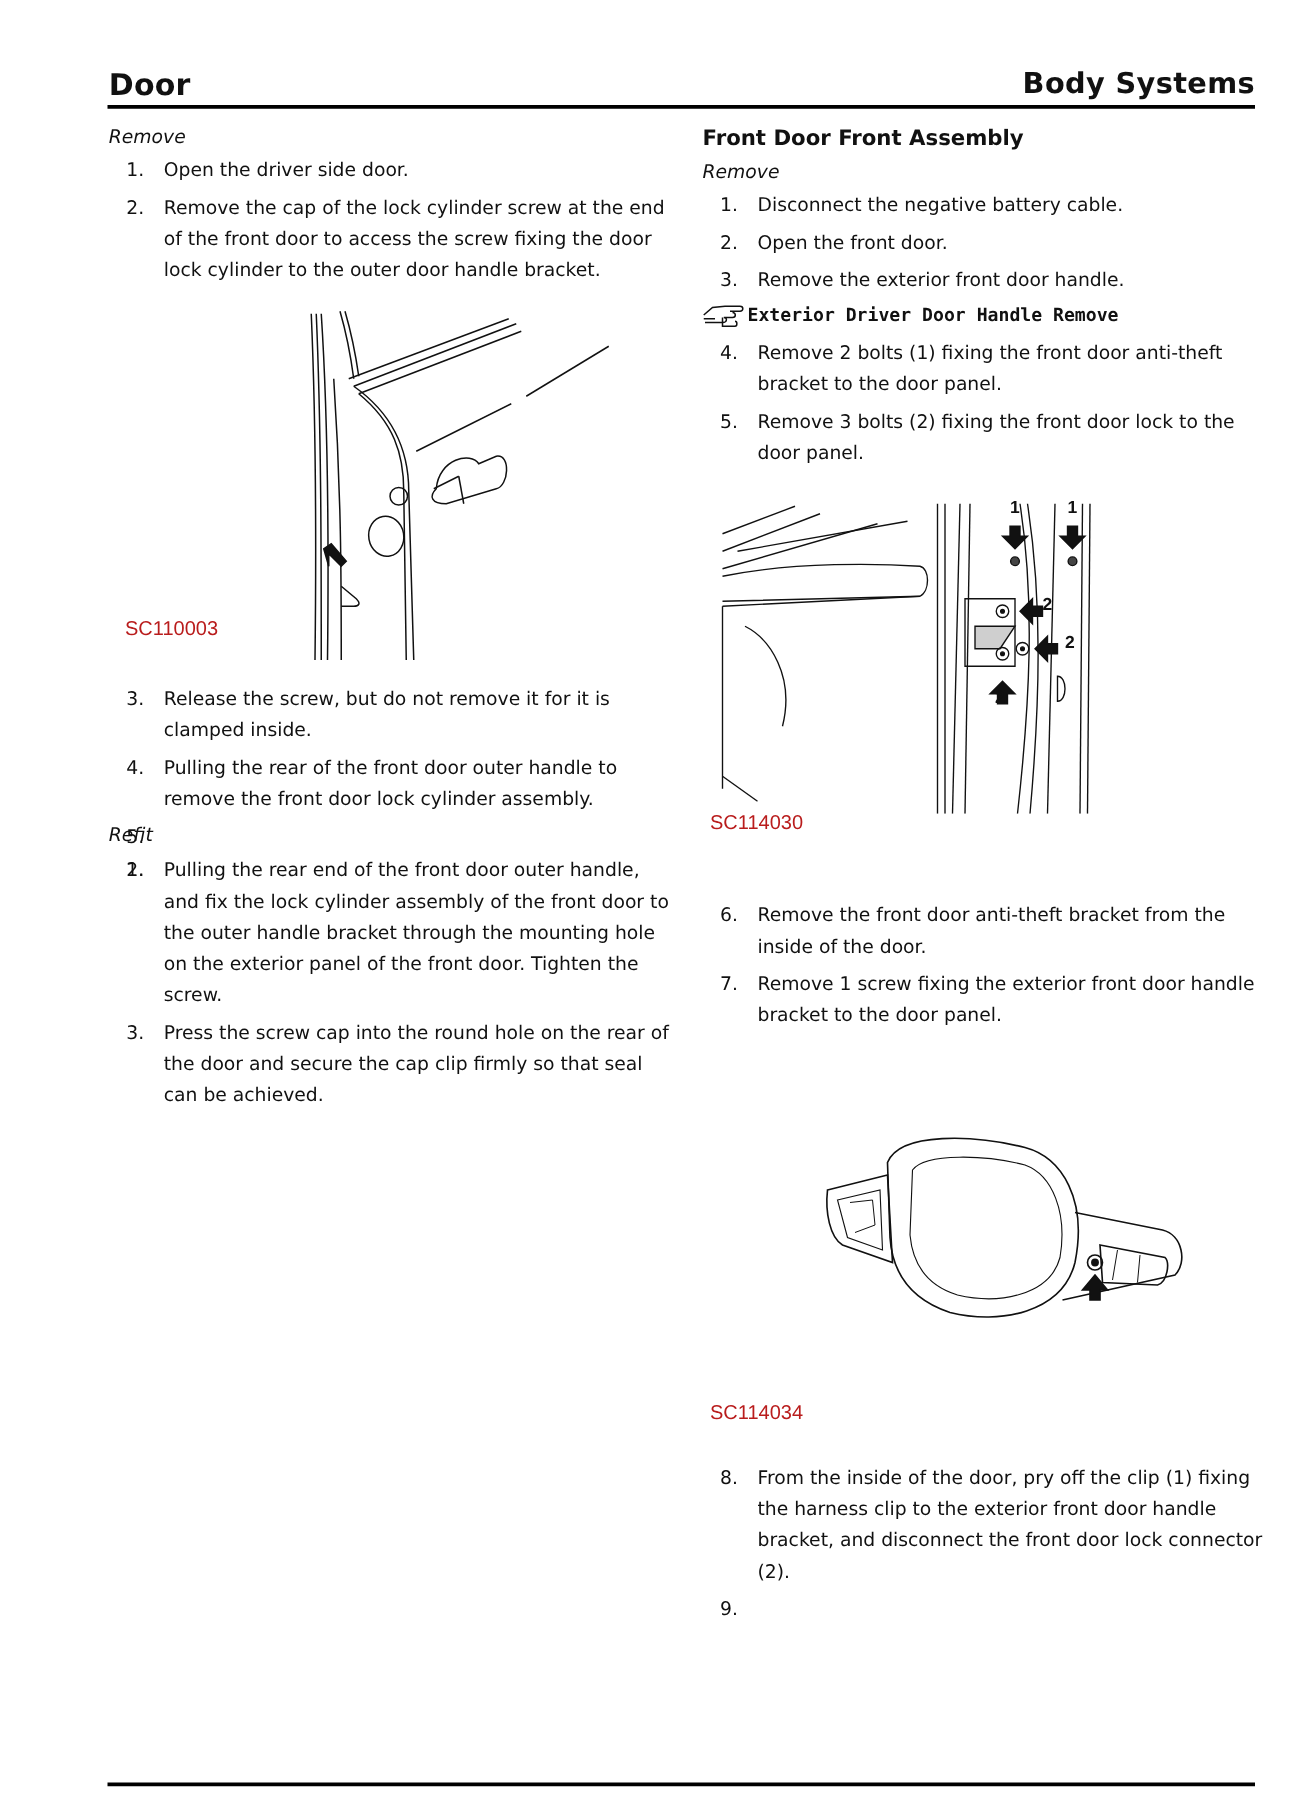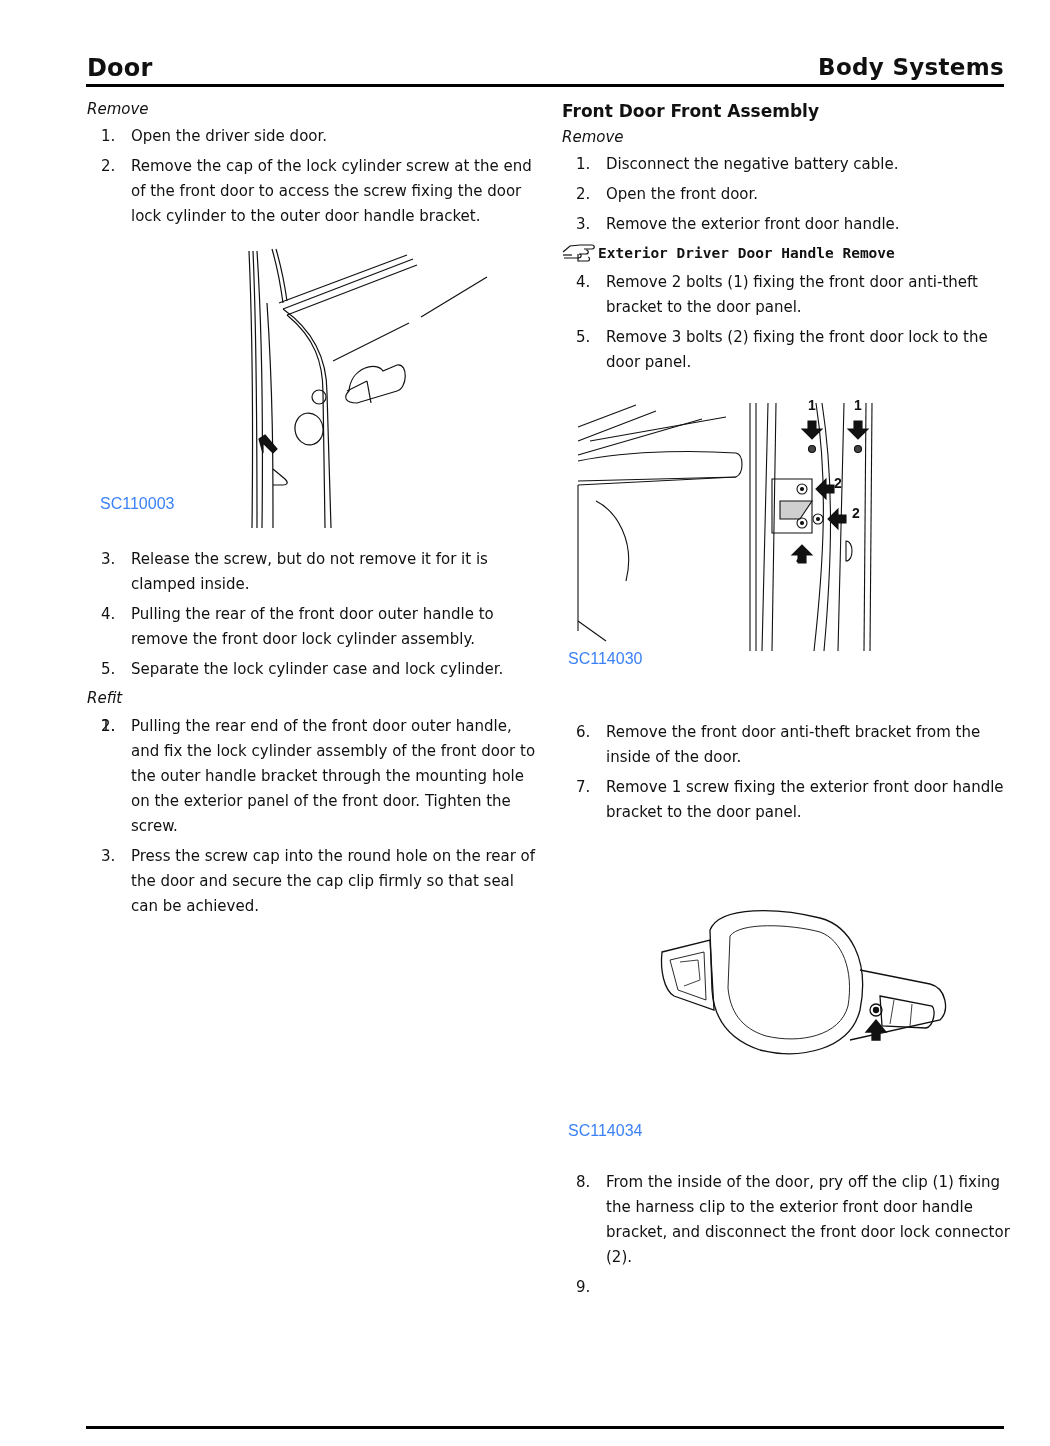--- a/index.html
+++ b/index.html
@@ -39,21 +39,21 @@
       position: absolute; left: 14px; top: 0;
     }
     .xref {
       font-family: "DejaVu Sans Mono", "Liberation Mono", monospace;
       font-weight: bold; font-size: 14.5px; line-height: 22px; margin: 2px 0 6px 0;
       display: flex; cursor: pointer;
     }
     .xref svg { margin-right: 2px; }
     .figure { position: relative; }
     .fig-caption {
-      font-family: "Liberation Sans", sans-serif; font-size: 16px; color: #3b82f6;
+      font-family: "Liberation Sans", sans-serif; font-size: 16px; color: #b91c1c;
     }
   </style>
 </head>
 <body>
 
 <div class="header-left">Door</div>
 <div class="header-right">Body Systems</div>
 <div class="header-rule"></div>
 
 <div class="col col-left">
@@ -93,21 +93,21 @@
       <path d="M178 192 L190 206 L186 210 L176 200 L176 210 L172 196 Z" fill="#111" stroke="#111"></path>
 
       <path d="M186 226 L198 236 C202 240, 200 242, 196 242 L186 242"></path>
     </svg>
     <div class="fig-caption" style="position:absolute; left:13px; top:252px;">SC110003</div>
   </div>
 
   <ol style="margin-top:4px;">
     <li><span class="num">3.</span><span>Release the screw, but do not remove it for it is clamped inside.</span></li>
     <li><span class="num">4.</span><span>Pulling the rear of the front door outer handle to remove the front door lock cylinder assembly.</span></li>
-    <li><span class="num">5.</span><span>Separate the lock cylinder case and lock cylinder.</span></li>
+    <li><span class="num">5.</span></li>
   </ol>
 
   <div class="sub-title">Refit</div>
   <ol>
     <li><span class="num">1.</span></li>
     <li><span class="num">2.</span><span>Pulling the rear end of the front door outer handle, and fix the lock cylinder assembly of the front door to the outer handle bracket through the mounting hole on the exterior panel of the front door.  Tighten the screw.</span></li>
     <li><span class="num">3.</span><span>Press the screw cap into the round hole on the rear of the door and secure the cap clip firmly so that seal can be achieved.</span></li>
   </ol>
 </div>
 

